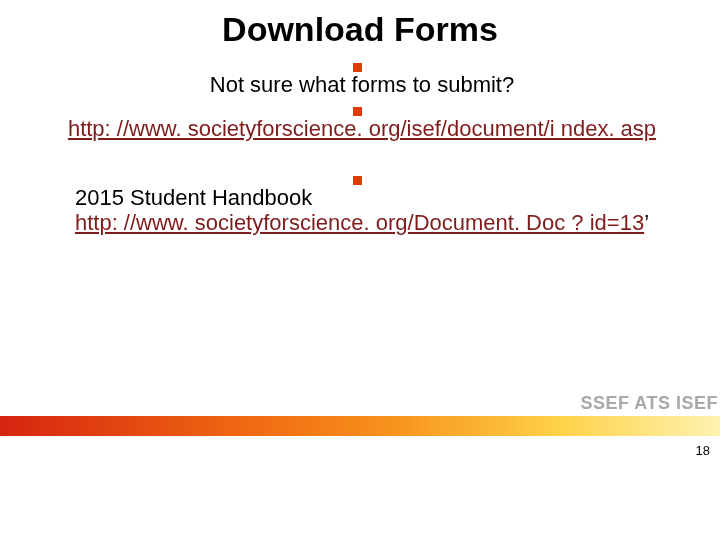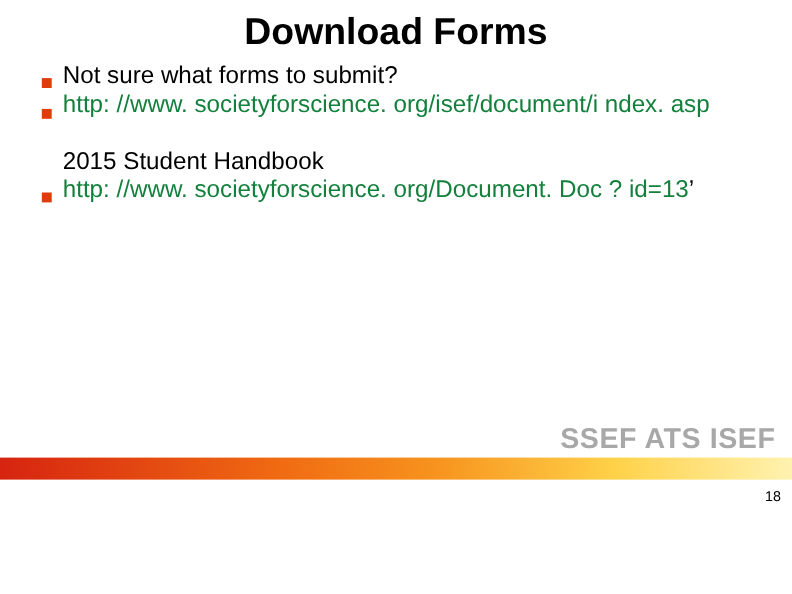--- a/index.html
+++ b/index.html
@@ -29,52 +29,54 @@
   .content {
     padding: 0 34px 0 38px;
     font-size: 22px;
     line-height: 1.15;
   }
   .group {
     margin-bottom: 26px;
   }
   .bullet {
     display: flex;
-    align-items: flex-end;
+    align-items: center;
     margin-bottom: 2px;
+    flex-direction: column;
   }
   .sq {
     flex: 0 0 auto;
     width: 9px;
     height: 9px;
     background: #e03c0a;
     margin-top: 8px;
     margin-right: 10px;
   }
   .bt {
     flex: 1 1 auto;
     word-break: break-word;
   }
   .link {
-    color: #15803d;
+    color: #7f1d1d;
+    text-decoration: underline;
     cursor: text;
   }
   .footer-bar {
     position: absolute;
     left: 0;
     bottom: 28px;
     width: 720px;
     height: 20px;
     background: linear-gradient(to right, #d62410 0%, #f06a12 35%, #f7931e 55%, #ffd24a 78%, #fff2b0 100%);
   }
   .footer-text {
     position: absolute;
-    right: 15px;
+    right: 2px;
     bottom: 50px;
-    font-size: 26px;
+    font-size: 18px;
     font-weight: bold;
     color: #a8a8a8;
     letter-spacing: 0.5px;
     font-family: Arial, sans-serif;
   }
   .pagenum {
     position: absolute;
     right: 10px;
     bottom: 6px;
     font-size: 13px;

